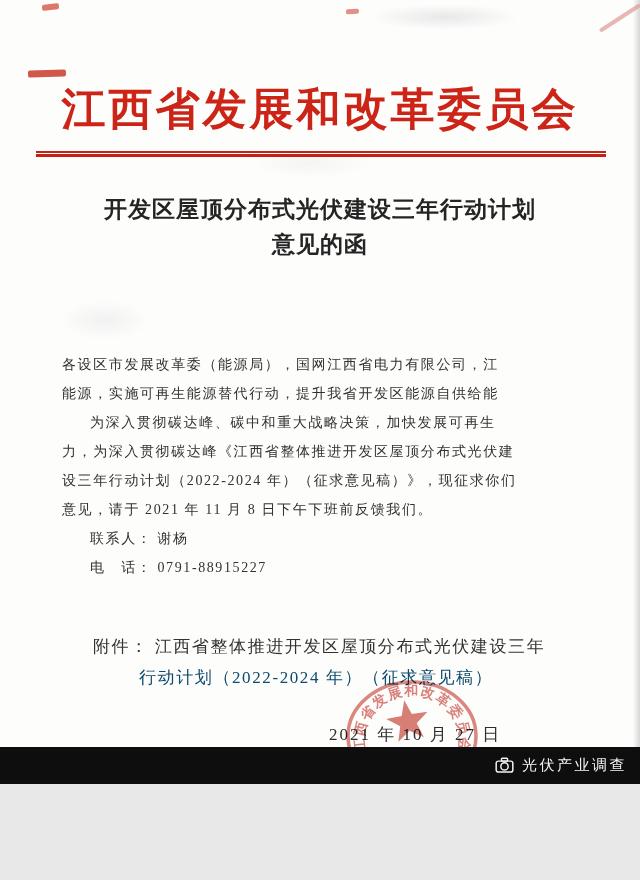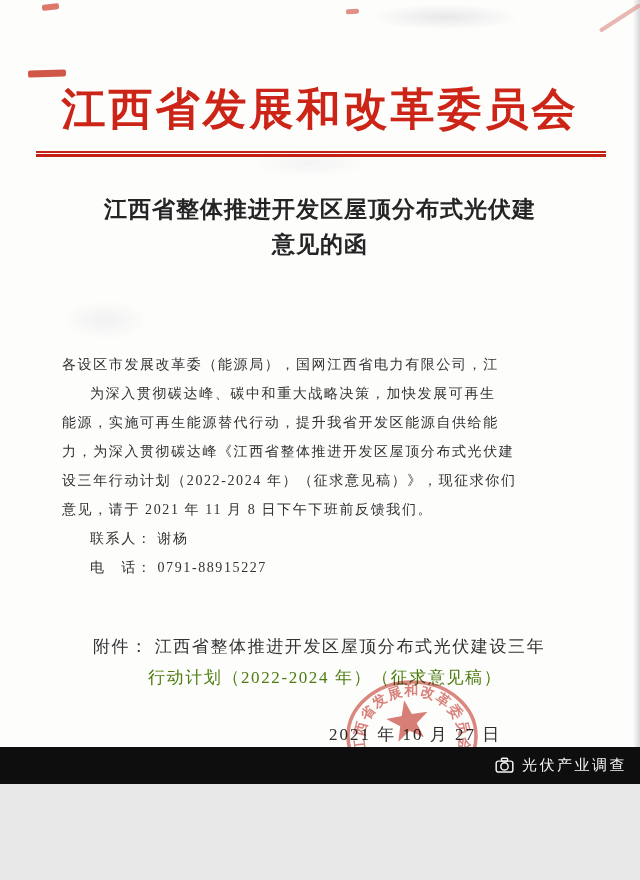--- a/index.html
+++ b/index.html
@@ -38,21 +38,21 @@
   }
   
   .body-block{
     position:absolute;top:350px;left:62px;width:522px;
     font-size:14px;line-height:29px;letter-spacing:1.6px;color:#323232;
   }
   .body-line{white-space:nowrap;}
   .indent2{text-indent:2em;}
   
   .attach-1{position:absolute;left:93px;top:635px;font-size:17px;letter-spacing:1.6px;color:#323232;white-space:nowrap;}
-  .attach-2{position:absolute;left:148px;top:666px;font-size:17px;letter-spacing:1.6px;color:#4d7c0f;white-space:nowrap;}
+  .attach-2{position:absolute;left:139px;top:666px;font-size:17px;letter-spacing:1.6px;color:#0c4a6e;white-space:nowrap;}
   
   .date{position:absolute;left:329px;top:723px;font-size:17px;letter-spacing:2px;color:#2e2e2e;white-space:nowrap;}
   .page-num{position:absolute;left:461px;top:761px;font-size:16px;letter-spacing:3px;color:#3a3a3a;white-space:nowrap;}
   
   .seal{position:absolute;left:316px;top:648px;mix-blend-mode:multiply;opacity:.92;}
   
   .footer{
     position:absolute;left:0;right:0;bottom:0;height:37px;background:#0e0e0e;
     display:flex;align-items:center;justify-content:flex-end;
     padding-right:13px;box-sizing:border-box;gap:7px;
@@ -78,28 +78,28 @@
   <div class="artifact a4"></div>
 
   <div class="letterhead">江西省发展和改革委员会</div>
   <div class="rule">
     <div class="thin"></div>
       <div class="gap"></div>
       <div class="thick"></div>
   </div>
 
   <div class="doc-title">
-    <div>江西省整体推进开发区屋顶分布式光伏建</div>
+    <div>开发区屋顶分布式光伏建设三年行动计划</div>
     <div>意见的函</div>
   </div>
 
   <div class="body-block">
     <div class="body-line">各设区市发展改革委（能源局），国网江西省电力有限公司，江</div>
+    <div class="body-line">能源，实施可再生能源替代行动，提升我省开发区能源自供给能</div>
     <div class="body-line indent2">为深入贯彻碳达峰、碳中和重大战略决策，加快发展可再生</div>
-    <div class="body-line">能源，实施可再生能源替代行动，提升我省开发区能源自供给能</div>
     <div class="body-line">力，为深入贯彻碳达峰《江西省整体推进开发区屋顶分布式光伏建</div>
     <div class="body-line">设三年行动计划（2022-2024 年）（征求意见稿）》，现征求你们</div>
     <div class="body-line">意见，请于 2021 年 11 月 8 日下午下班前反馈我们。</div>
     <div class="body-line indent2">联系人： 谢杨</div>
     <div class="body-line indent2">电　话： 0791-88915227</div>
   </div>
 
   <div class="attach-1">附件： 江西省整体推进开发区屋顶分布式光伏建设三年</div>
   <div class="attach-2">行动计划（2022-2024 年）（征求意见稿）</div>
 

